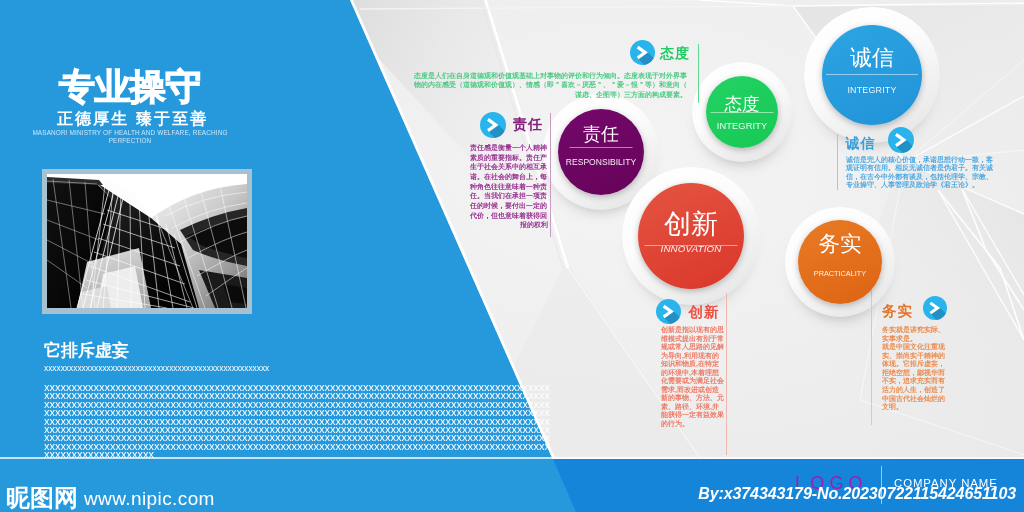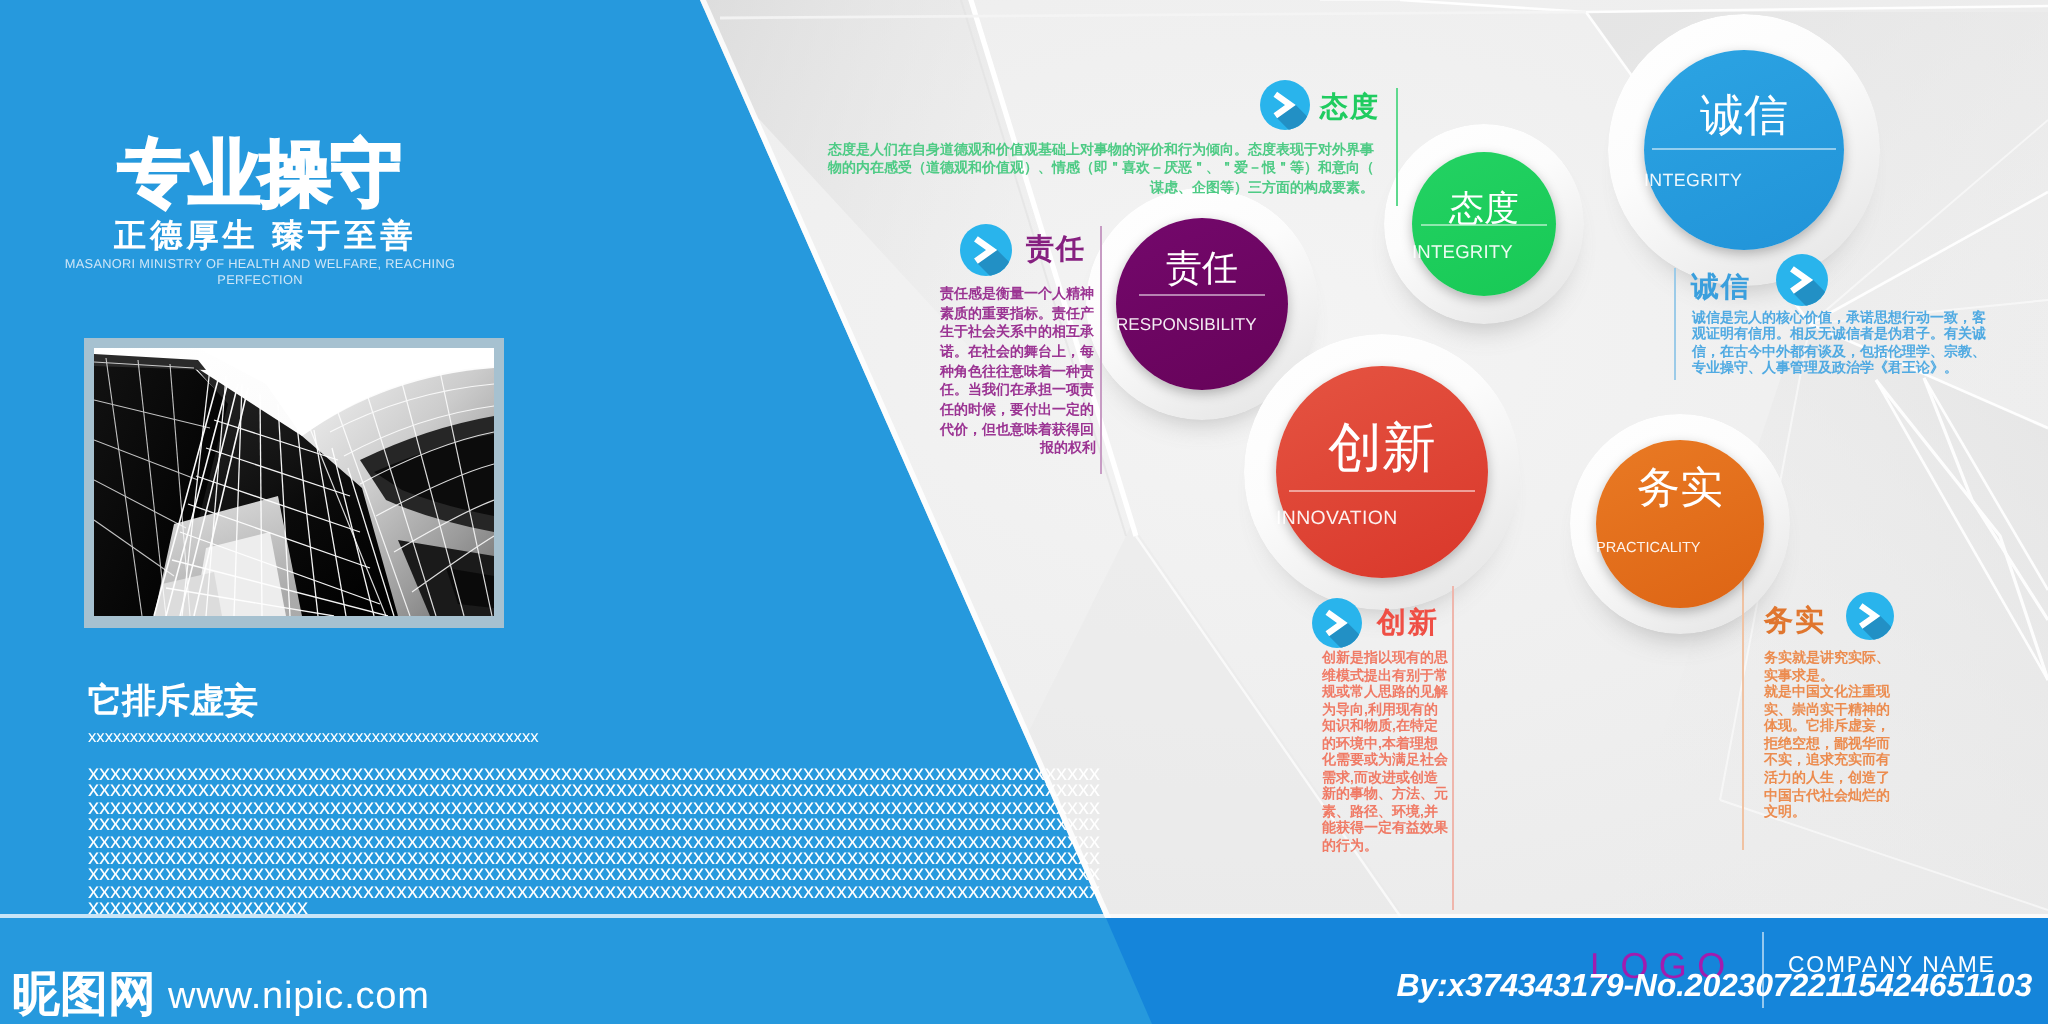--- a/index.html
+++ b/index.html
@@ -97,21 +97,21 @@
   .c-disc{position:absolute;left:50%;top:50%;
     width:var(--ds);height:var(--ds);margin-left:calc(var(--ds) / -2);margin-top:calc(var(--ds) / -2);
     border-radius:50%;
     background:linear-gradient(155deg,var(--c1) 0%,var(--c2) 100%);
     box-shadow:0 2px 6px rgba(0,0,0,.26);
     z-index:2;}
   .c-cn{position:absolute;left:0;right:0;text-align:center;
     color:#fff;line-height:1;font-weight:300;}
   .c-rule{position:absolute;left:50%;height:1px;background:rgba(255,255,255,.5);
     transform:translateX(-50%);}
-  .c-en{position:absolute;left:0;right:0;
+  .c-en{position:absolute;left:0;right:0;text-align:center;
     color:rgba(255,255,255,.92);line-height:1;font-weight:300;}
 
   
   .abadge{position:absolute;border-radius:50%;overflow:hidden;background:#29b4ec;}
 
   
   .slabel{position:absolute;font-weight:700;line-height:1;letter-spacing:1px;white-space:nowrap;}
   .spara{position:absolute;font-weight:700;word-break:break-all;line-break:anywhere;overflow-wrap:anywhere;white-space:pre-wrap;}
   .ta-right{text-align:right;}
   .ta-left{text-align:left;}
@@ -343,21 +343,21 @@
       <span class="c-en" style="font-size:8.9px;letter-spacing:.2px;top:60.5px;">INTEGRITY</span>
     </div>
   </div>
 
   <div class="circ-wrap" style="left:622px;top:167px;width:138px;height:138px;">
     <div class="c-shadow"></div>
     <div class="c-ring" style="--rs:138px;"></div>
     <div class="c-disc" style="--ds:106px;--c1:#e55442;--c2:#d9372a;">
       <span class="c-cn" style="font-size:27px;top:28.2px;">创新</span>
       <span class="c-rule" style="width:93px;top:61.6px;"></span>
-      <span class="c-en" style="font-size:9.7px;letter-spacing:.2px;top:72px;">INNOVATION</span>
+      <span class="c-en" style="font-size:9.7px;letter-spacing:.2px;top:61px;font-style:italic;">INNOVATION</span>
     </div>
   </div>
 
   <div class="circ-wrap" style="left:785px;top:207px;width:110px;height:110px;">
     <div class="c-shadow"></div>
     <div class="c-ring" style="--rs:110px;"></div>
     <div class="c-disc" style="--ds:84px;--c1:#e97a24;--c2:#dd6414;">
       <span class="c-cn" style="font-size:21.5px;top:13.5px;">务实</span>
       <span class="c-rule" style="width:0;height:0;top:40px;"></span>
       <span class="c-en" style="font-size:7.3px;letter-spacing:0px;top:49.5px;">PRACTICALITY</span>

